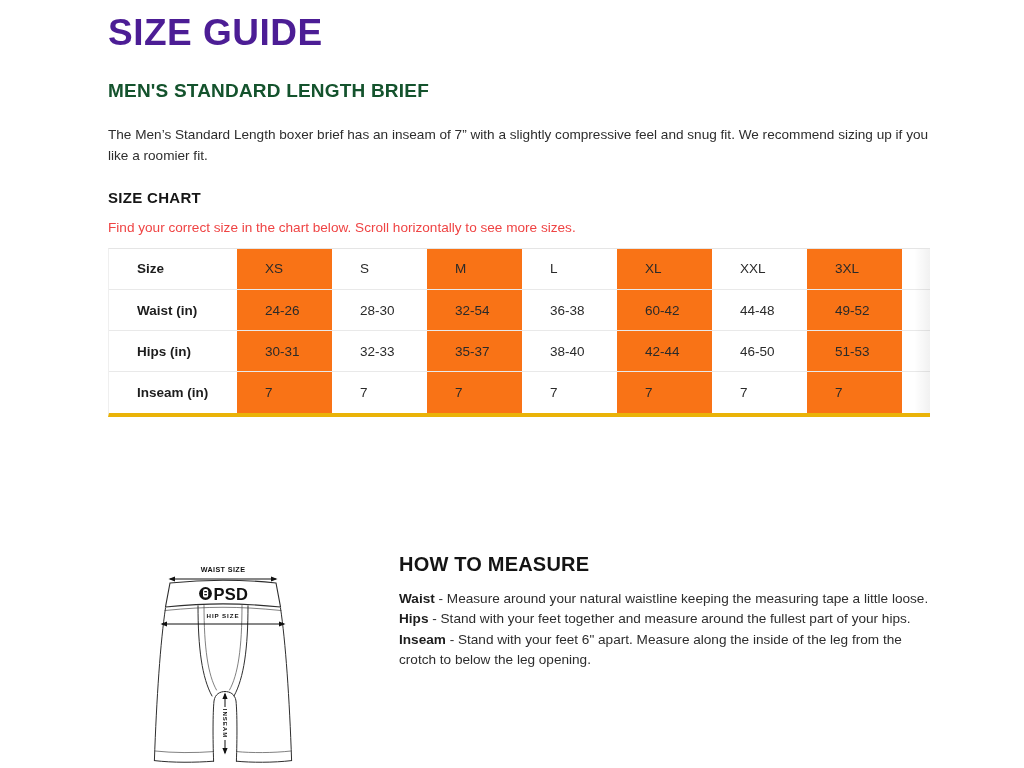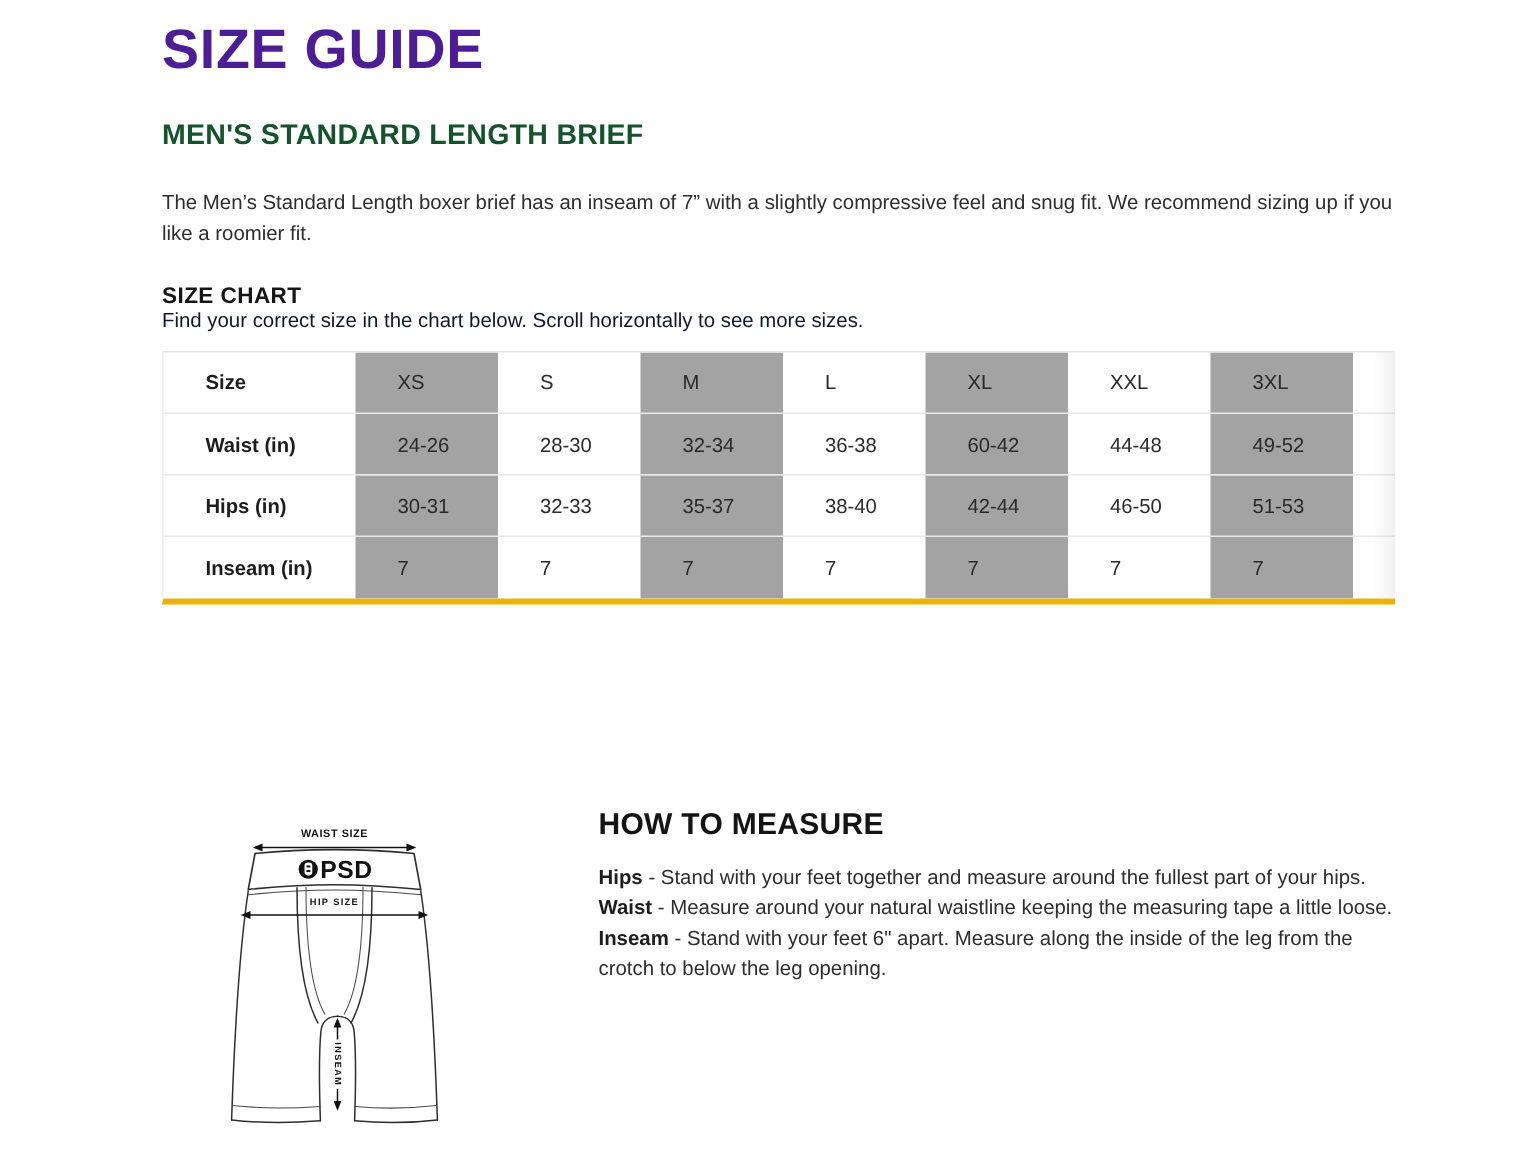--- a/index.html
+++ b/index.html
@@ -16,21 +16,21 @@
   }
   h2.product-subtitle {
     margin-top:26px; font-size:19px; font-weight:700; color:#14532d; letter-spacing:.2px;
   }
   p.description {
     margin-top:22px; font-size:13.6px; line-height:21px; color:#2d2d2d; max-width:822px;
   }
   h3.section-heading {
     margin-top:23px; font-size:15px; font-weight:700; color:#161616; letter-spacing:.3px;
   }
-  p.chart-hint { font-size:13.6px; color:#0f172a; }
+  p.chart-hint { margin-top:14px; font-size:13.6px; color:#ef4444; }
 
   .table-wrap {
     position:relative; margin-top:13px; width:822px; overflow:hidden;
     border-top:1px solid #e5e5e5; border-bottom:4px solid #eab308; border-left:1px solid #efefef;
   }
   .table-wrap::after {
     content:""; position:absolute; top:0; right:0; bottom:0; width:16px;
     background:linear-gradient(to right, rgba(255,255,255,0), rgba(0,0,0,0.055));
     pointer-events:none;
   }
@@ -39,21 +39,21 @@
   .size-table col.c-size    { width:95px; }
   .size-table col.c-partial { width:29px; }
   .size-table tr { border-bottom:1px solid #e9e9e9; }
   .size-table tr:last-child { border-bottom:none; }
   .size-table th, .size-table td {
     height:41px; text-align:left; vertical-align:middle;
     padding-left:28px; font-size:13.5px; color:#2a2a2a; white-space:nowrap;
   }
   .size-table th { font-weight:700; color:#1d1d1d; }
   .size-table td { font-weight:400; }
-  .size-table .stripe { background:#a3a3a3; }
+  .size-table .stripe { background:#f97316; }
 
   .measure-row { margin-top:136px; display:flex; align-items:flex-start; }
   .diagram { margin-left:40px; width:150px; height:232px; flex:0 0 auto; }
   .measure-text { margin-left:101px; width:534px; }
   h3.how-heading { font-size:20px; font-weight:700; color:#141414; letter-spacing:.2px; line-height:1.15; }
   .measure-list { margin-top:13px; }
   .measure-list p { font-size:13.6px; line-height:20.4px; color:#2d2d2d; }
   .measure-list b { font-weight:700; color:#1d1d1d; }
 
   svg .outline { fill:none; stroke:#2e2e2e; stroke-width:1; stroke-linecap:round; }
@@ -100,21 +100,21 @@
         <td>L</td>
         <td class="stripe">XL</td>
         <td>XXL</td>
         <td class="stripe">3XL</td>
         <td></td>
       </tr>
       <tr>
         <th>Waist (in)</th>
         <td class="stripe">24-26</td>
         <td>28-30</td>
-        <td class="stripe">32-34</td>
+        <td class="stripe">32-54</td>
         <td>36-38</td>
         <td class="stripe">60-42</td>
         <td>44-48</td>
         <td class="stripe">49-52</td>
         <td></td>
       </tr>
       <tr>
         <th>Hips (in)</th>
         <td class="stripe">30-31</td>
         <td>32-33</td>
@@ -189,21 +189,21 @@
         <polygon class="ahead" points="77,139.5 74.4,146 79.6,146"></polygon>
         <polygon class="ahead" points="77,201.5 74.4,195 79.6,195"></polygon>
       </g>
       <rect x="73.6" y="154" width="6.8" height="33" fill="#fff"></rect>
       <text class="dlabel" x="77" y="172.5" font-size="6" letter-spacing="1" text-anchor="middle" transform="rotate(90,77,170.5)">INSEAM</text>
     </svg>
 
     <div class="measure-text">
       <h3 class="how-heading">HOW TO MEASURE</h3>
       <div class="measure-list">
+        <p><b>Waist</b> <span>- Measure around your natural waistline keeping the measuring tape a little loose.</span></p>
         <p><b>Hips</b> <span>- Stand with your feet together and measure around the fullest part of your hips.</span></p>
-        <p><b>Waist</b> <span>- Measure around your natural waistline keeping the measuring tape a little loose.</span></p>
         <p><b>Inseam</b> <span>- Stand with your feet 6" apart. Measure along the inside of the leg from the crotch to below the leg opening.</span></p>
       </div>
     </div>
 
   </section>
 
 </main>
 
 </body></html>

